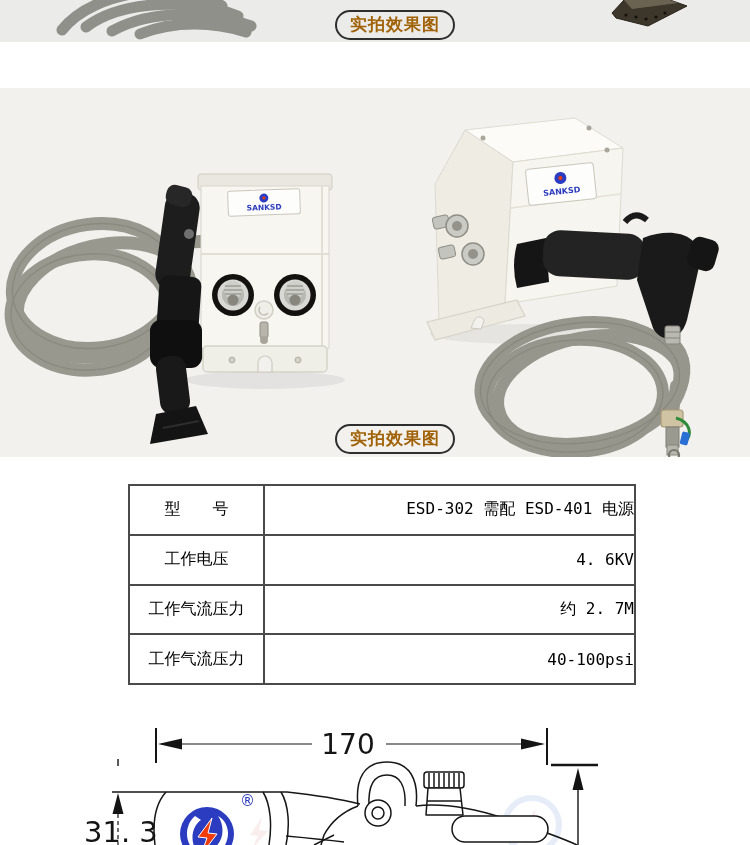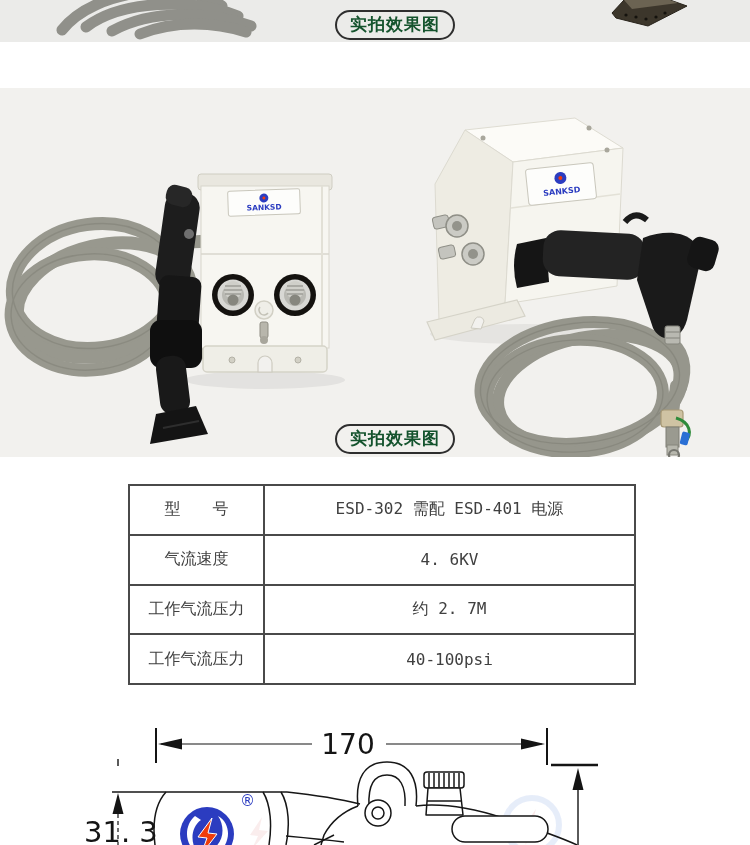--- a/index.html
+++ b/index.html
@@ -19,40 +19,40 @@
     background:#f2f1ee;overflow:hidden;
   }
   .photo-half{position:absolute;top:0;width:375px;height:369px;}
   .photo-left{left:0;}
   .photo-right{left:375px;}
   
   .badge{
     position:absolute;left:335px;
     border:2px solid #2e2e2e;border-radius:16px;
     padding:2px 13px;height:22px;line-height:22px;
-    font-size:17px;font-weight:bold;color:#14532d;
+    font-size:17px;font-weight:bold;color:#a16207;
     letter-spacing:1px;white-space:nowrap;
     background:transparent;
   }
   .badge-top{top:10px;background:#ebebe9;}
   .badge-photos{top:424px;background:#f2f1ee;}
   
   table.specs{
     position:absolute;left:128px;top:484px;width:506px;height:201px;
     border-collapse:collapse;table-layout:fixed;
     background:#ffffff;
   }
   table.specs td{
     border:2px solid #4a4a4a;
-    font-size:16px;color:#404040;
+    font-size:16px;color:#000000;
     height:29px;padding:0;
   }
   td.spec-label{width:135px;text-align:center;}
   td.spec-value{
-    width:371px;text-align:center;padding-left:42px;
+    width:371px;text-align:right;padding-left:42px;
     font-family:"DejaVu Sans Mono", monospace;font-size:15px;
   }
   
   .drawing{
     position:absolute;left:0;top:685px;width:750px;height:160px;
   }
   svg{display:block;}
   .dim-text{font-family:"DejaVu Sans", sans-serif;fill:#141414;}
 </style>
 </head>
@@ -237,21 +237,21 @@
     <colgroup>
         <col style="width:135px">
         <col style="width:371px">
       </colgroup>
     <tbody>
       <tr>
         <td class="spec-label">型　　号</td>
         <td class="spec-value">ESD-302 需配 ESD-401 电源</td>
       </tr>
       <tr>
-        <td class="spec-label">气流速度</td>
+        <td class="spec-label">工作电压</td>
         <td class="spec-value">4. 6KV</td>
       </tr>
       <tr>
         <td class="spec-label">工作气流压力</td>
         <td class="spec-value">约 2. 7M</td>
       </tr>
       <tr>
         <td class="spec-label">工作气流压力</td>
         <td class="spec-value">40-100psi</td>
       </tr>

